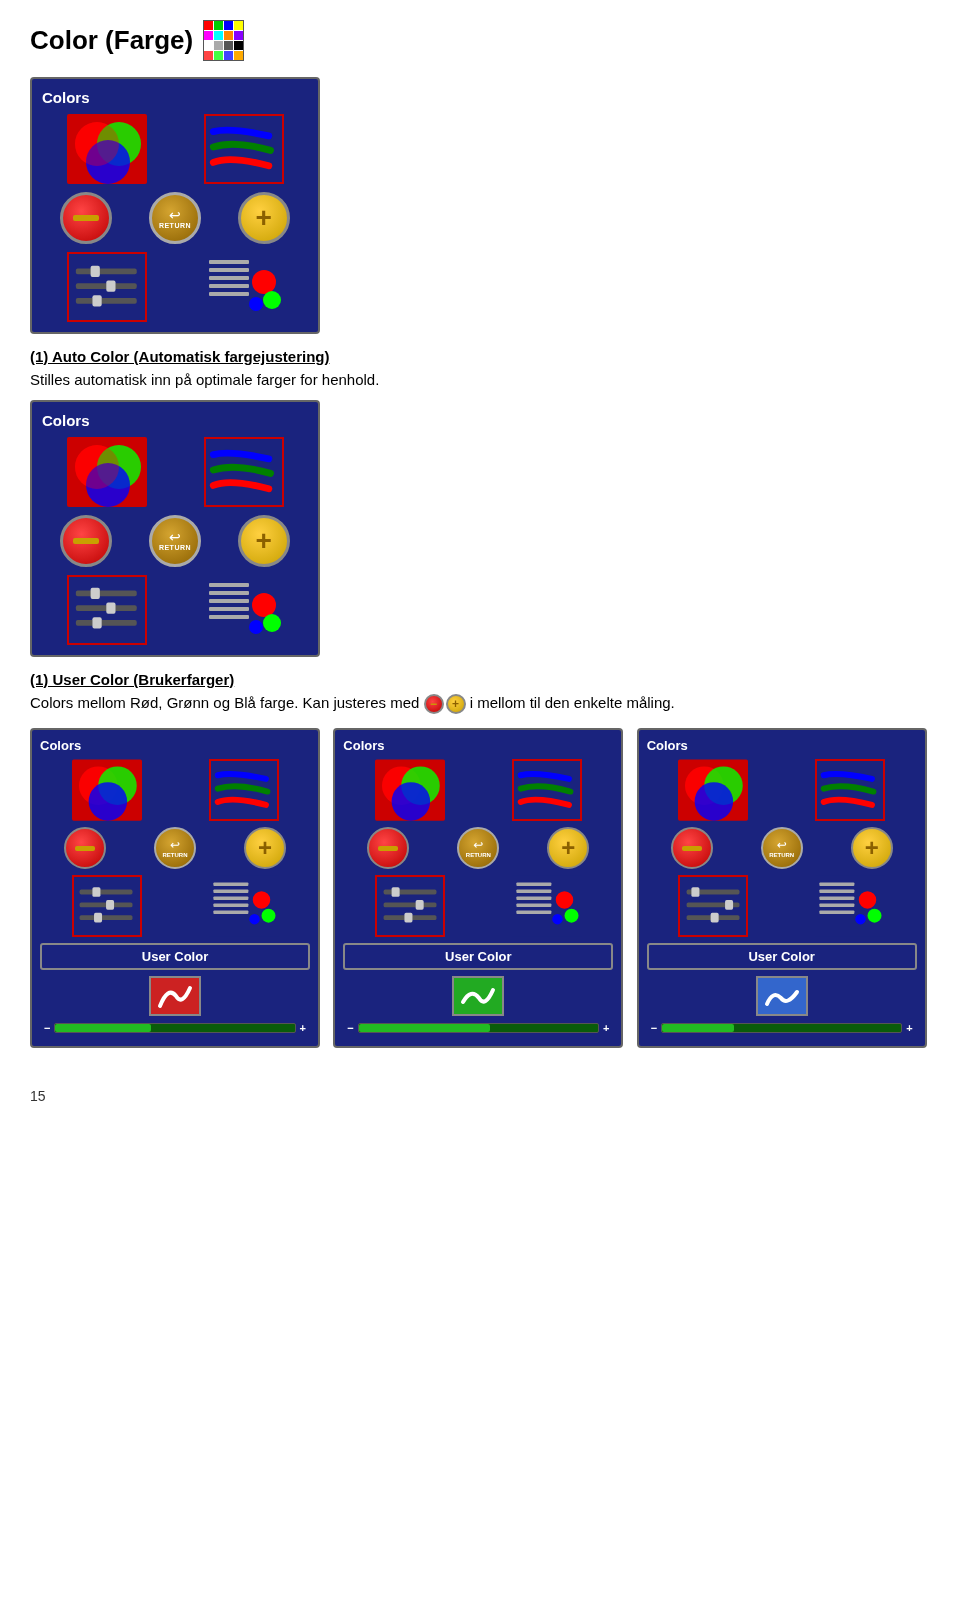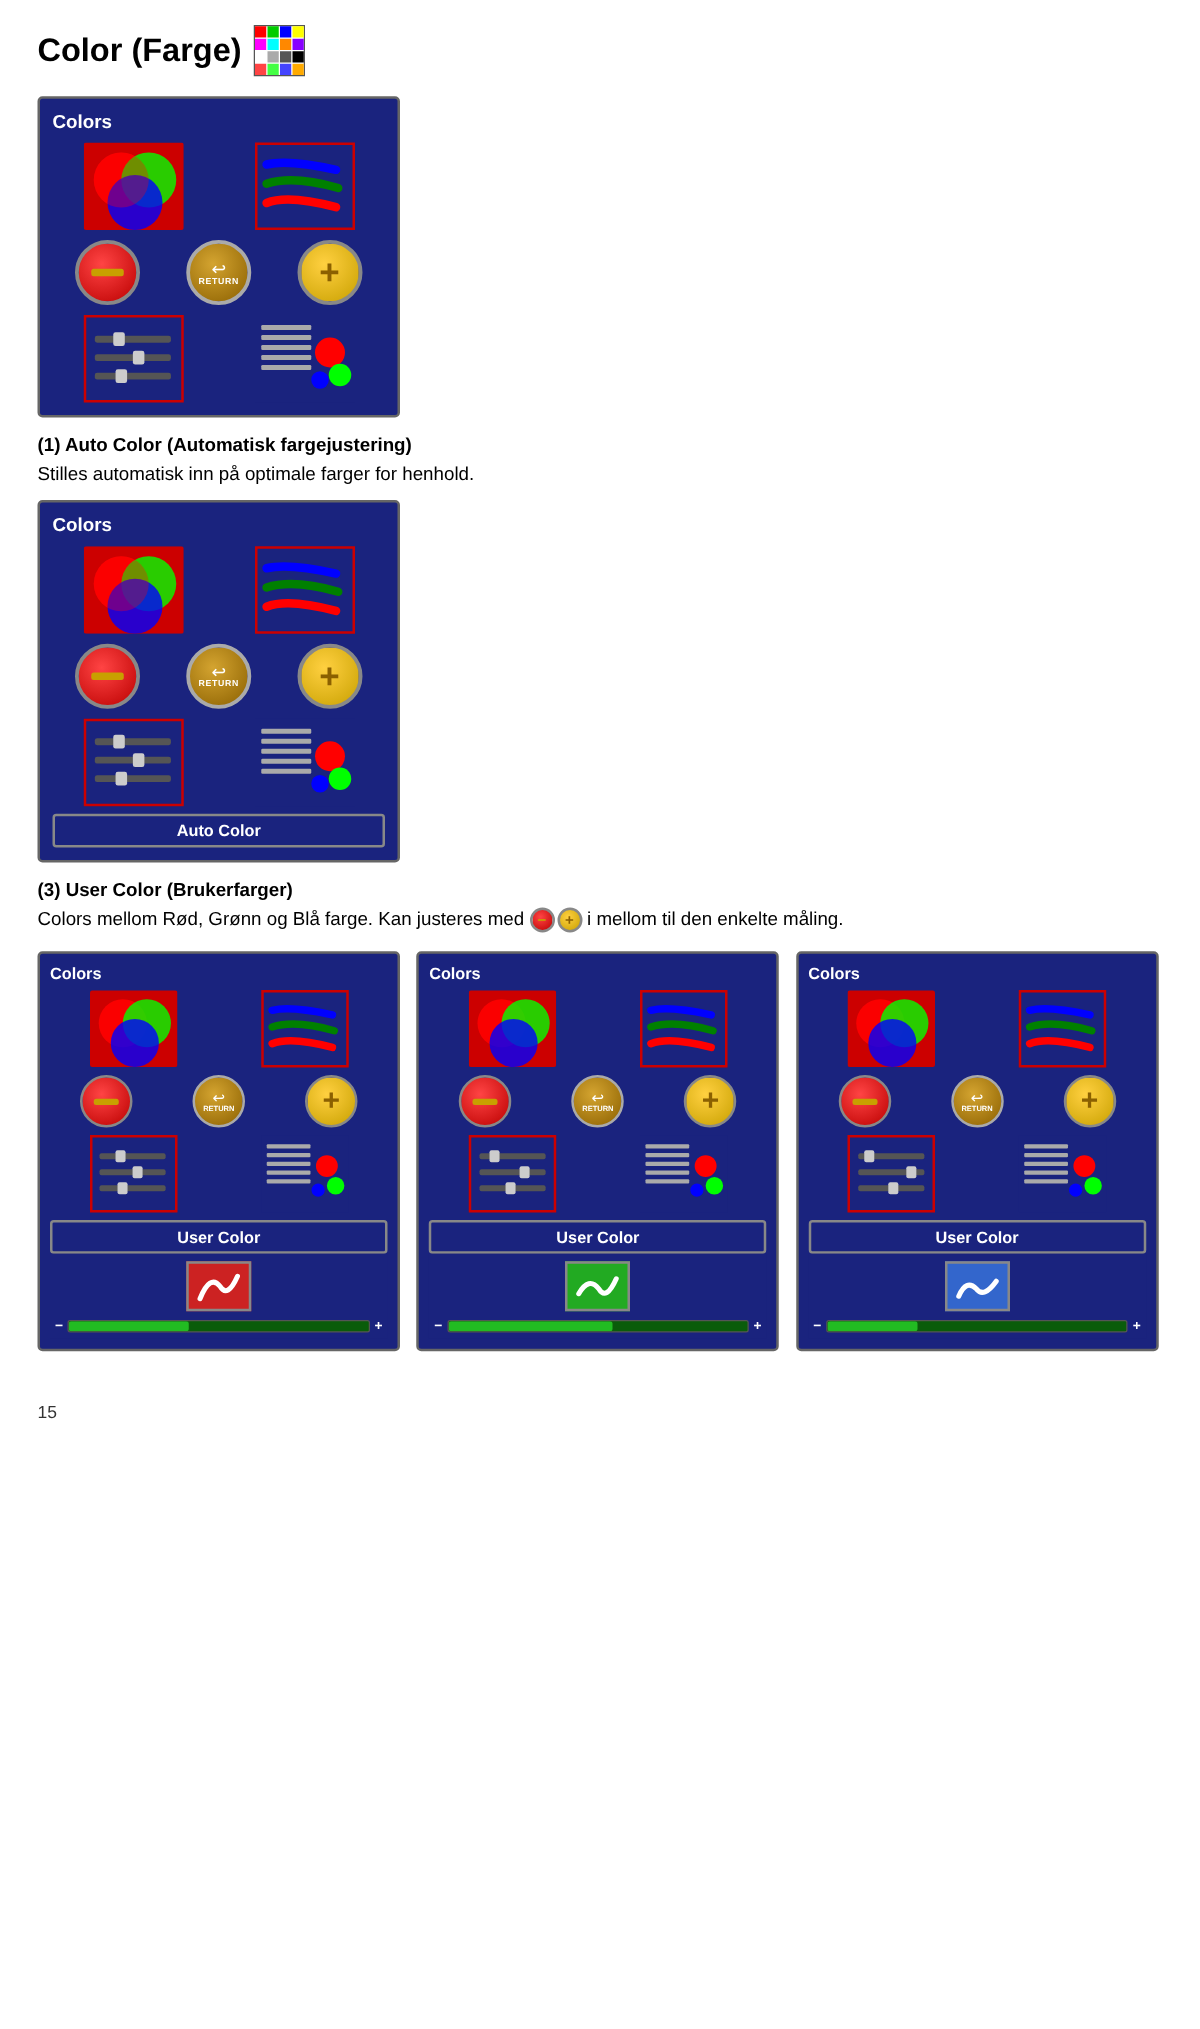--- a/index.html
+++ b/index.html
@@ -165,20 +165,21 @@
       padding: 4px 0;
       margin-top: 6px;
       width: 100%;
     }
 
     
     .section-heading {
       font-weight: bold;
       font-size: 15px;
       margin: 14px 0 4px 0;
+      text-decoration: underline;
     }
     .section-text {
       font-size: 15px;
       margin-bottom: 8px;
       line-height: 1.5;
     }
 
     
     .three-panels {
       display: flex;
@@ -445,25 +446,24 @@
         <rect x="5" y="24" width="40" height="4" fill="#aaa" rx="1"></rect>
         <rect x="5" y="32" width="40" height="4" fill="#aaa" rx="1"></rect>
         <rect x="5" y="40" width="40" height="4" fill="#aaa" rx="1"></rect>
         <circle cx="60" cy="30" r="12" fill="red"></circle>
         <circle cx="68" cy="48" r="9" fill="lime"></circle>
         <circle cx="52" cy="52" r="7" fill="blue"></circle>
       </svg>
     </div>
   </div>
   
-  <div class="action-bar">Auto Color</div>
 </div>
 
 
-<div class="section-heading">(3) User Color (Brukerfarger)</div>
+<div class="section-heading">(1) User Color (Brukerfarger)</div>
 <div class="section-text">
   <span>Colors mellom Rød, Grønn og Blå farge. Kan justeres med</span>
   <span class="inline-btns">
     <span class="inline-btn inline-btn-minus"></span>
     <span class="inline-btn inline-btn-plus"></span>
   </span>
   <span>i mellom til den enkelte måling.</span>
 </div>
 
 

